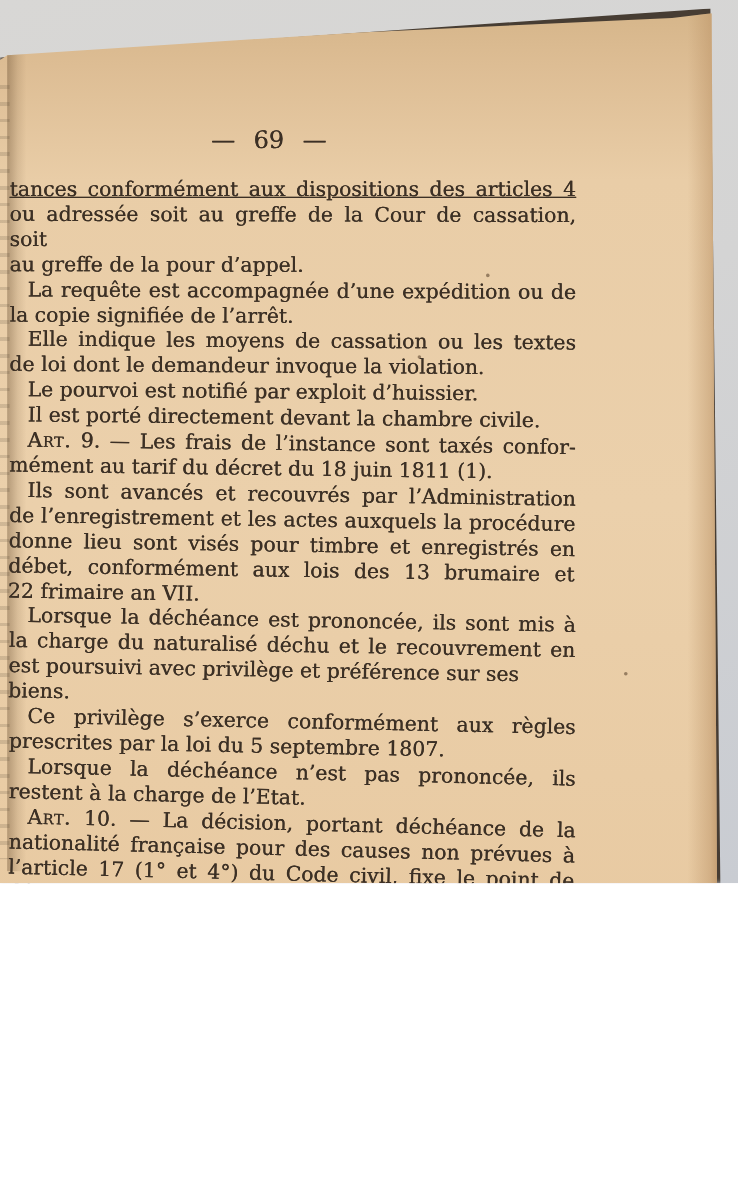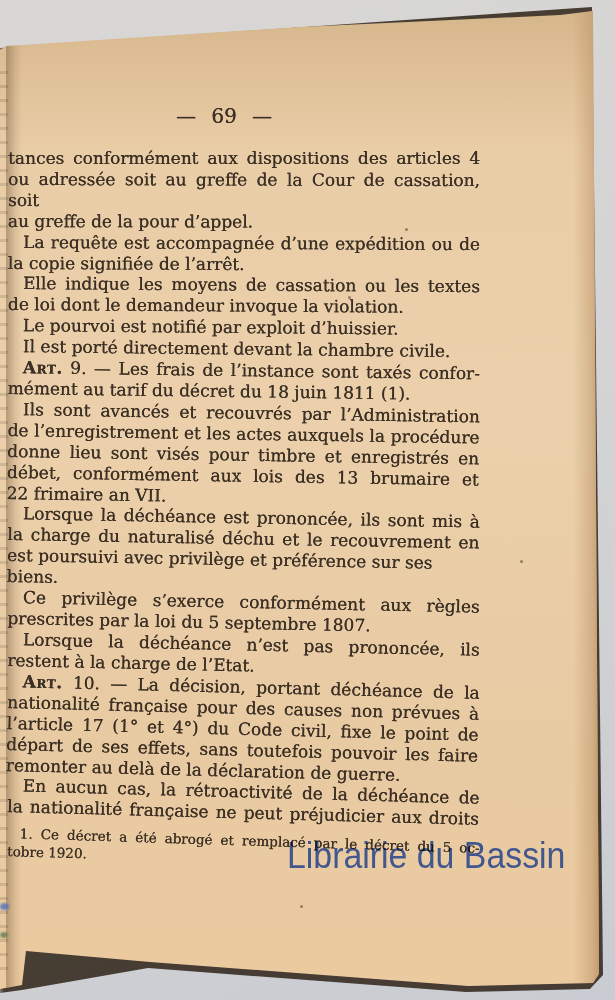--- a/index.html
+++ b/index.html
@@ -1,18 +1,18 @@
 <!DOCTYPE html>
 <html><head>
 <meta charset="utf-8">
 <style>
   html,body{margin:0;padding:0;}
   .photo{
     position:relative;
-    width:615px;height:1000px;
+    width:615px;height:736px;
     overflow:hidden;
     background:linear-gradient(160deg,#d8d7d5 0%,#d4d4d4 45%,#c9ccd2 100%);
     font-family:"DejaVu Serif","Liberation Serif",serif;
   }
   
   .rim{
     position:absolute;inset:0;
     background:#382d22;
     opacity:.9;
     filter:blur(2px);
@@ -52,21 +52,21 @@
     text-align:center;
     transform:translateX(-20px);
     font-size:20px;line-height:24px;
     word-spacing:9px;
     margin-bottom:20px;
   }
   .para{transform-origin:0 0;}
   .line{white-space:normal;}
   .line.just{text-align:justify;text-align-last:justify;}
   .line.ind{text-indent:15px;}
-  .sc{font-variant:small-caps;letter-spacing:.5px;font-weight:bold;}
+  .sc{font-variant:small-caps;letter-spacing:.5px;}
   .footnote{
     margin-top:8px;
     font-size:13.5px;line-height:17.5px;
     transform:rotate(1.8deg);transform-origin:0 0;
   }
   .fline.just{text-align:justify;text-align-last:justify;}
   .fline.ind{text-indent:12px;}
   .watermark{
     position:absolute;left:287px;top:835px;
     font-family:"Liberation Sans","DejaVu Sans",sans-serif;
@@ -92,21 +92,21 @@
     <div class="mark blue"></div>
     <div class="mark green"></div>
     <div class="speck" style="left:405px;top:228px;"></div>
     <div class="speck" style="left:348px;top:296px;"></div>
     <div class="speck" style="left:520px;top:560px;"></div>
     <div class="speck" style="left:300px;top:905px;"></div>
 
     <div class="text-block">
       <div class="pagenum">— 69 —</div>
       <div class="paras" id="paras">
-          <div class="para" style="transform: rotate(0deg);">
+          <div class="para" style="transform: rotate(0deg); text-decoration: underline;">
             <div class="line just">tances conformément aux dispositions des articles 4</div>
           </div>
           <div class="para" style="transform: rotate(0.13deg);">
             <div class="line just">ou adressée soit au greffe de la Cour de cassation, soit</div>
             <div class="line">au greffe de la pour d’appel.</div>
           </div>
           <div class="para" style="transform: rotate(0.26deg);">
             <div class="line just ind">La requête est accompagnée d’une expédition ou de</div>
             <div class="line">la copie signifiée de l’arrêt.</div>
           </div>

